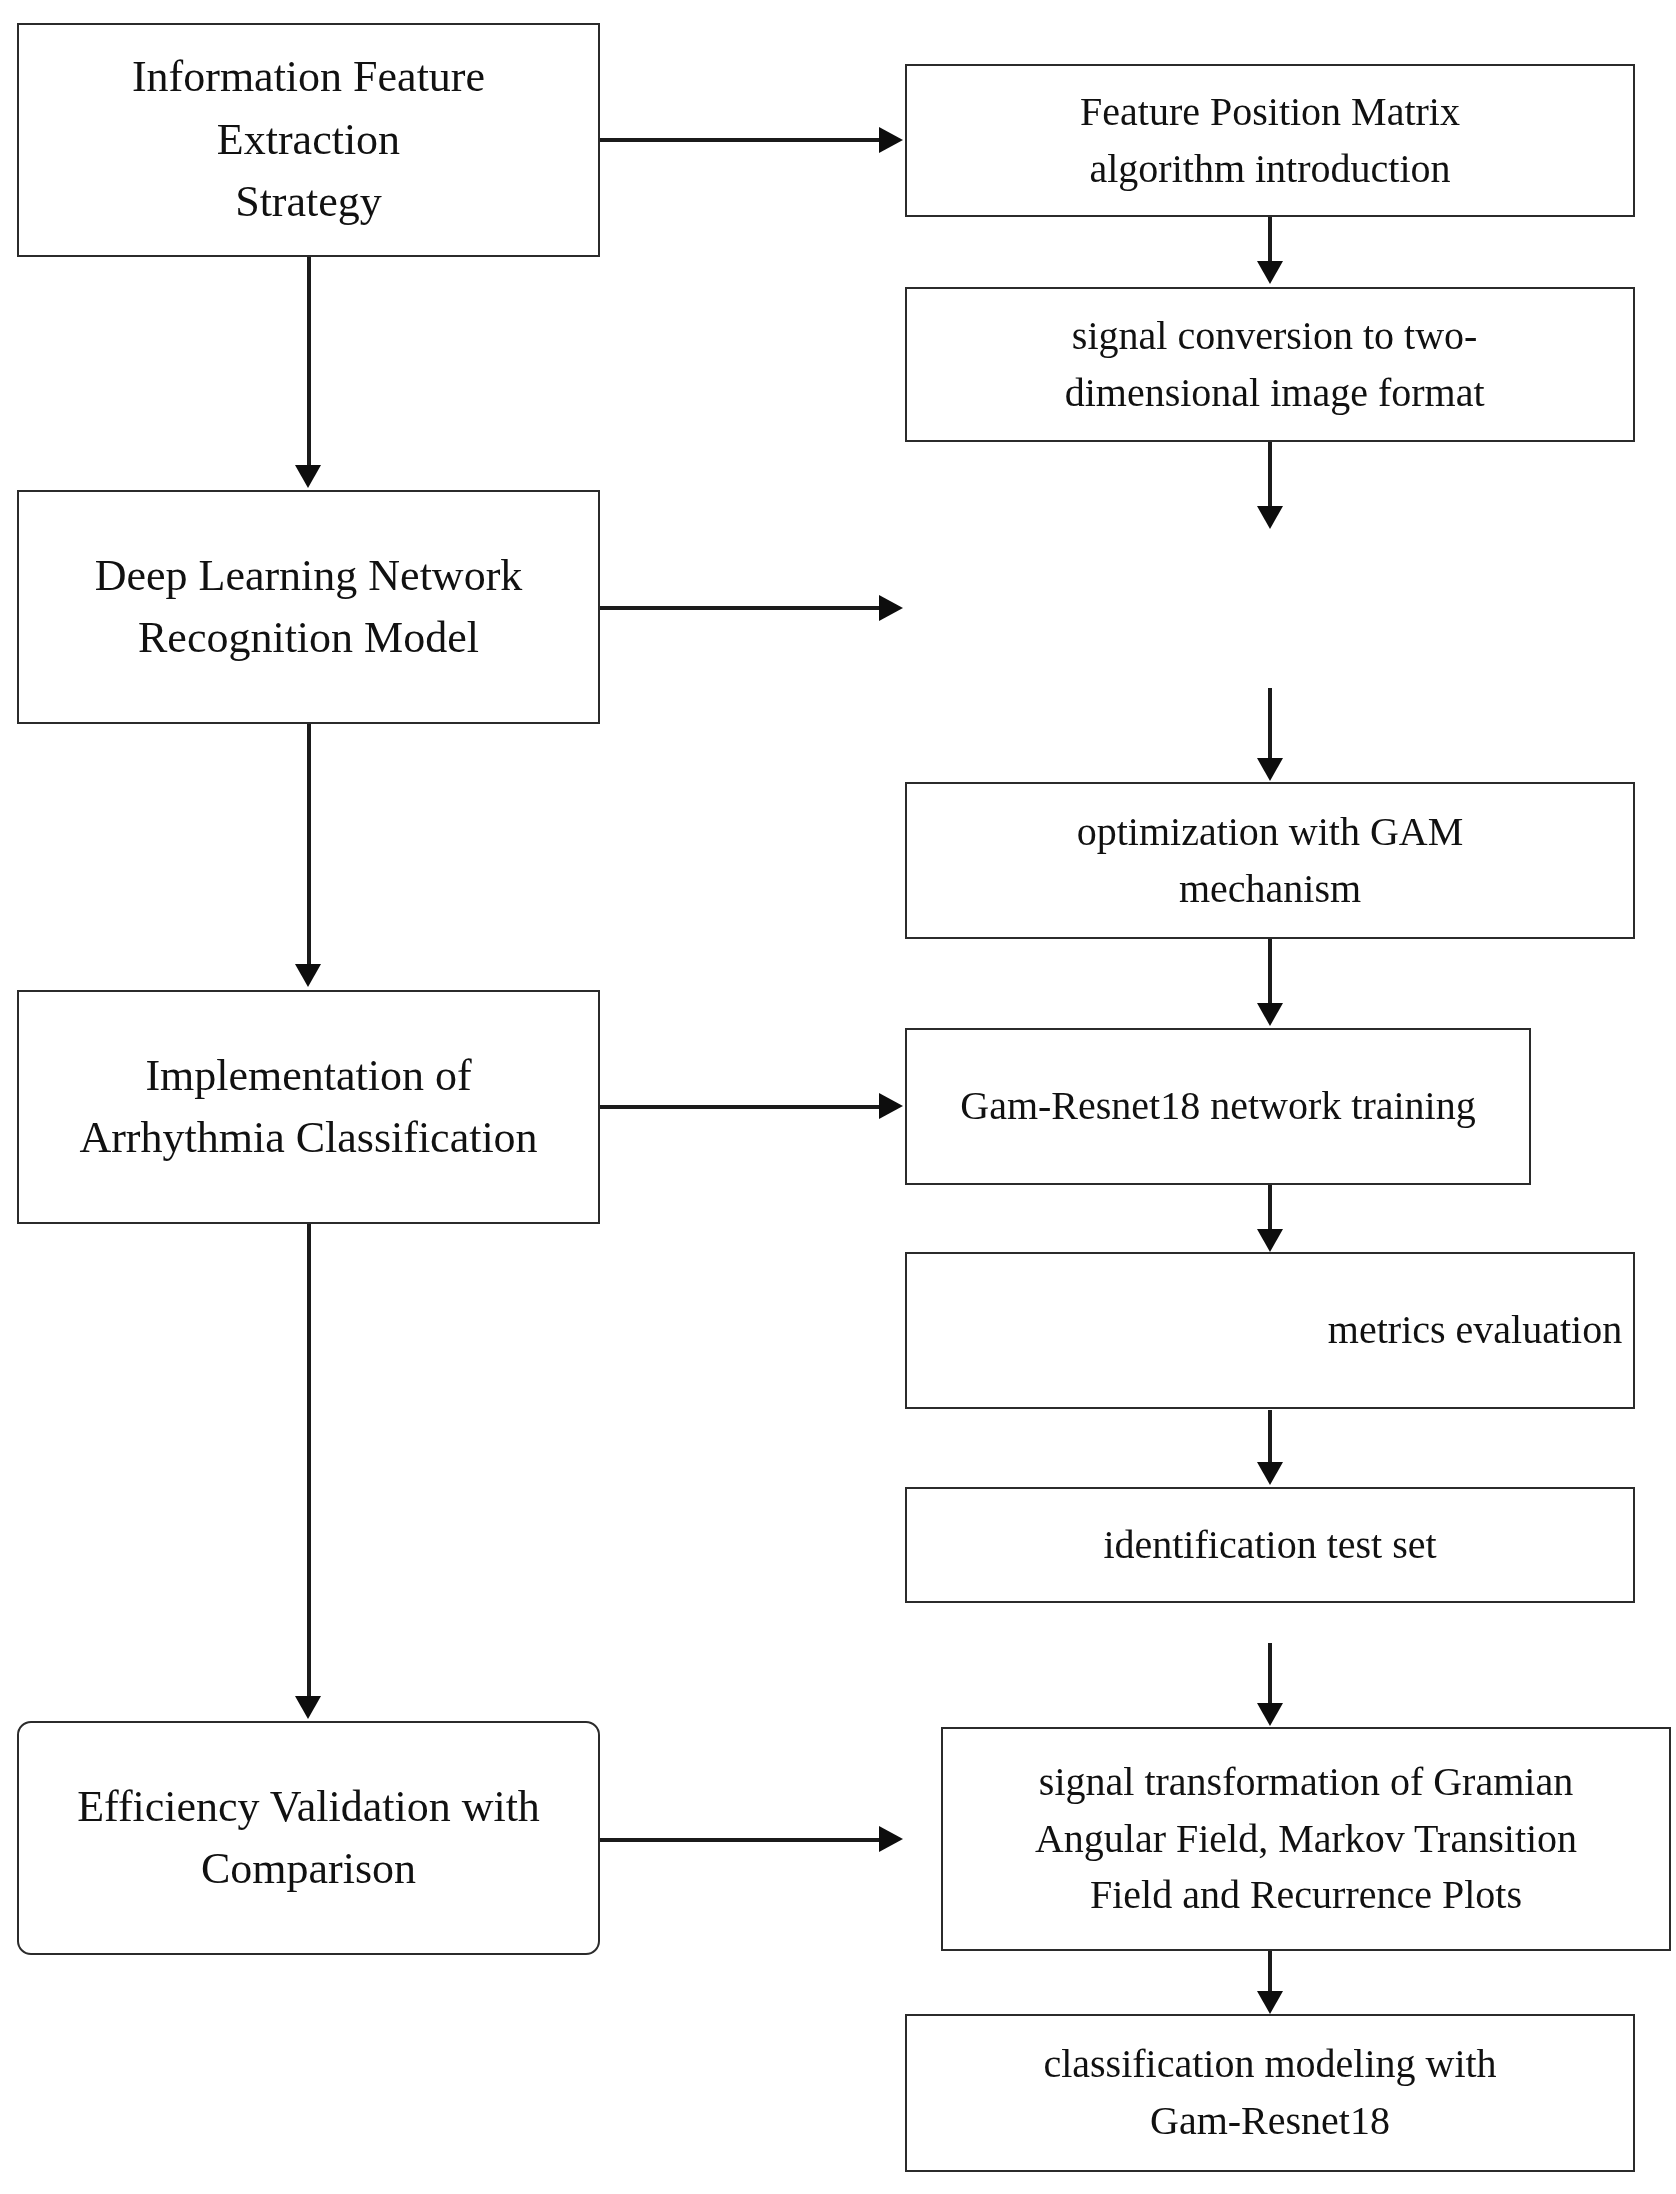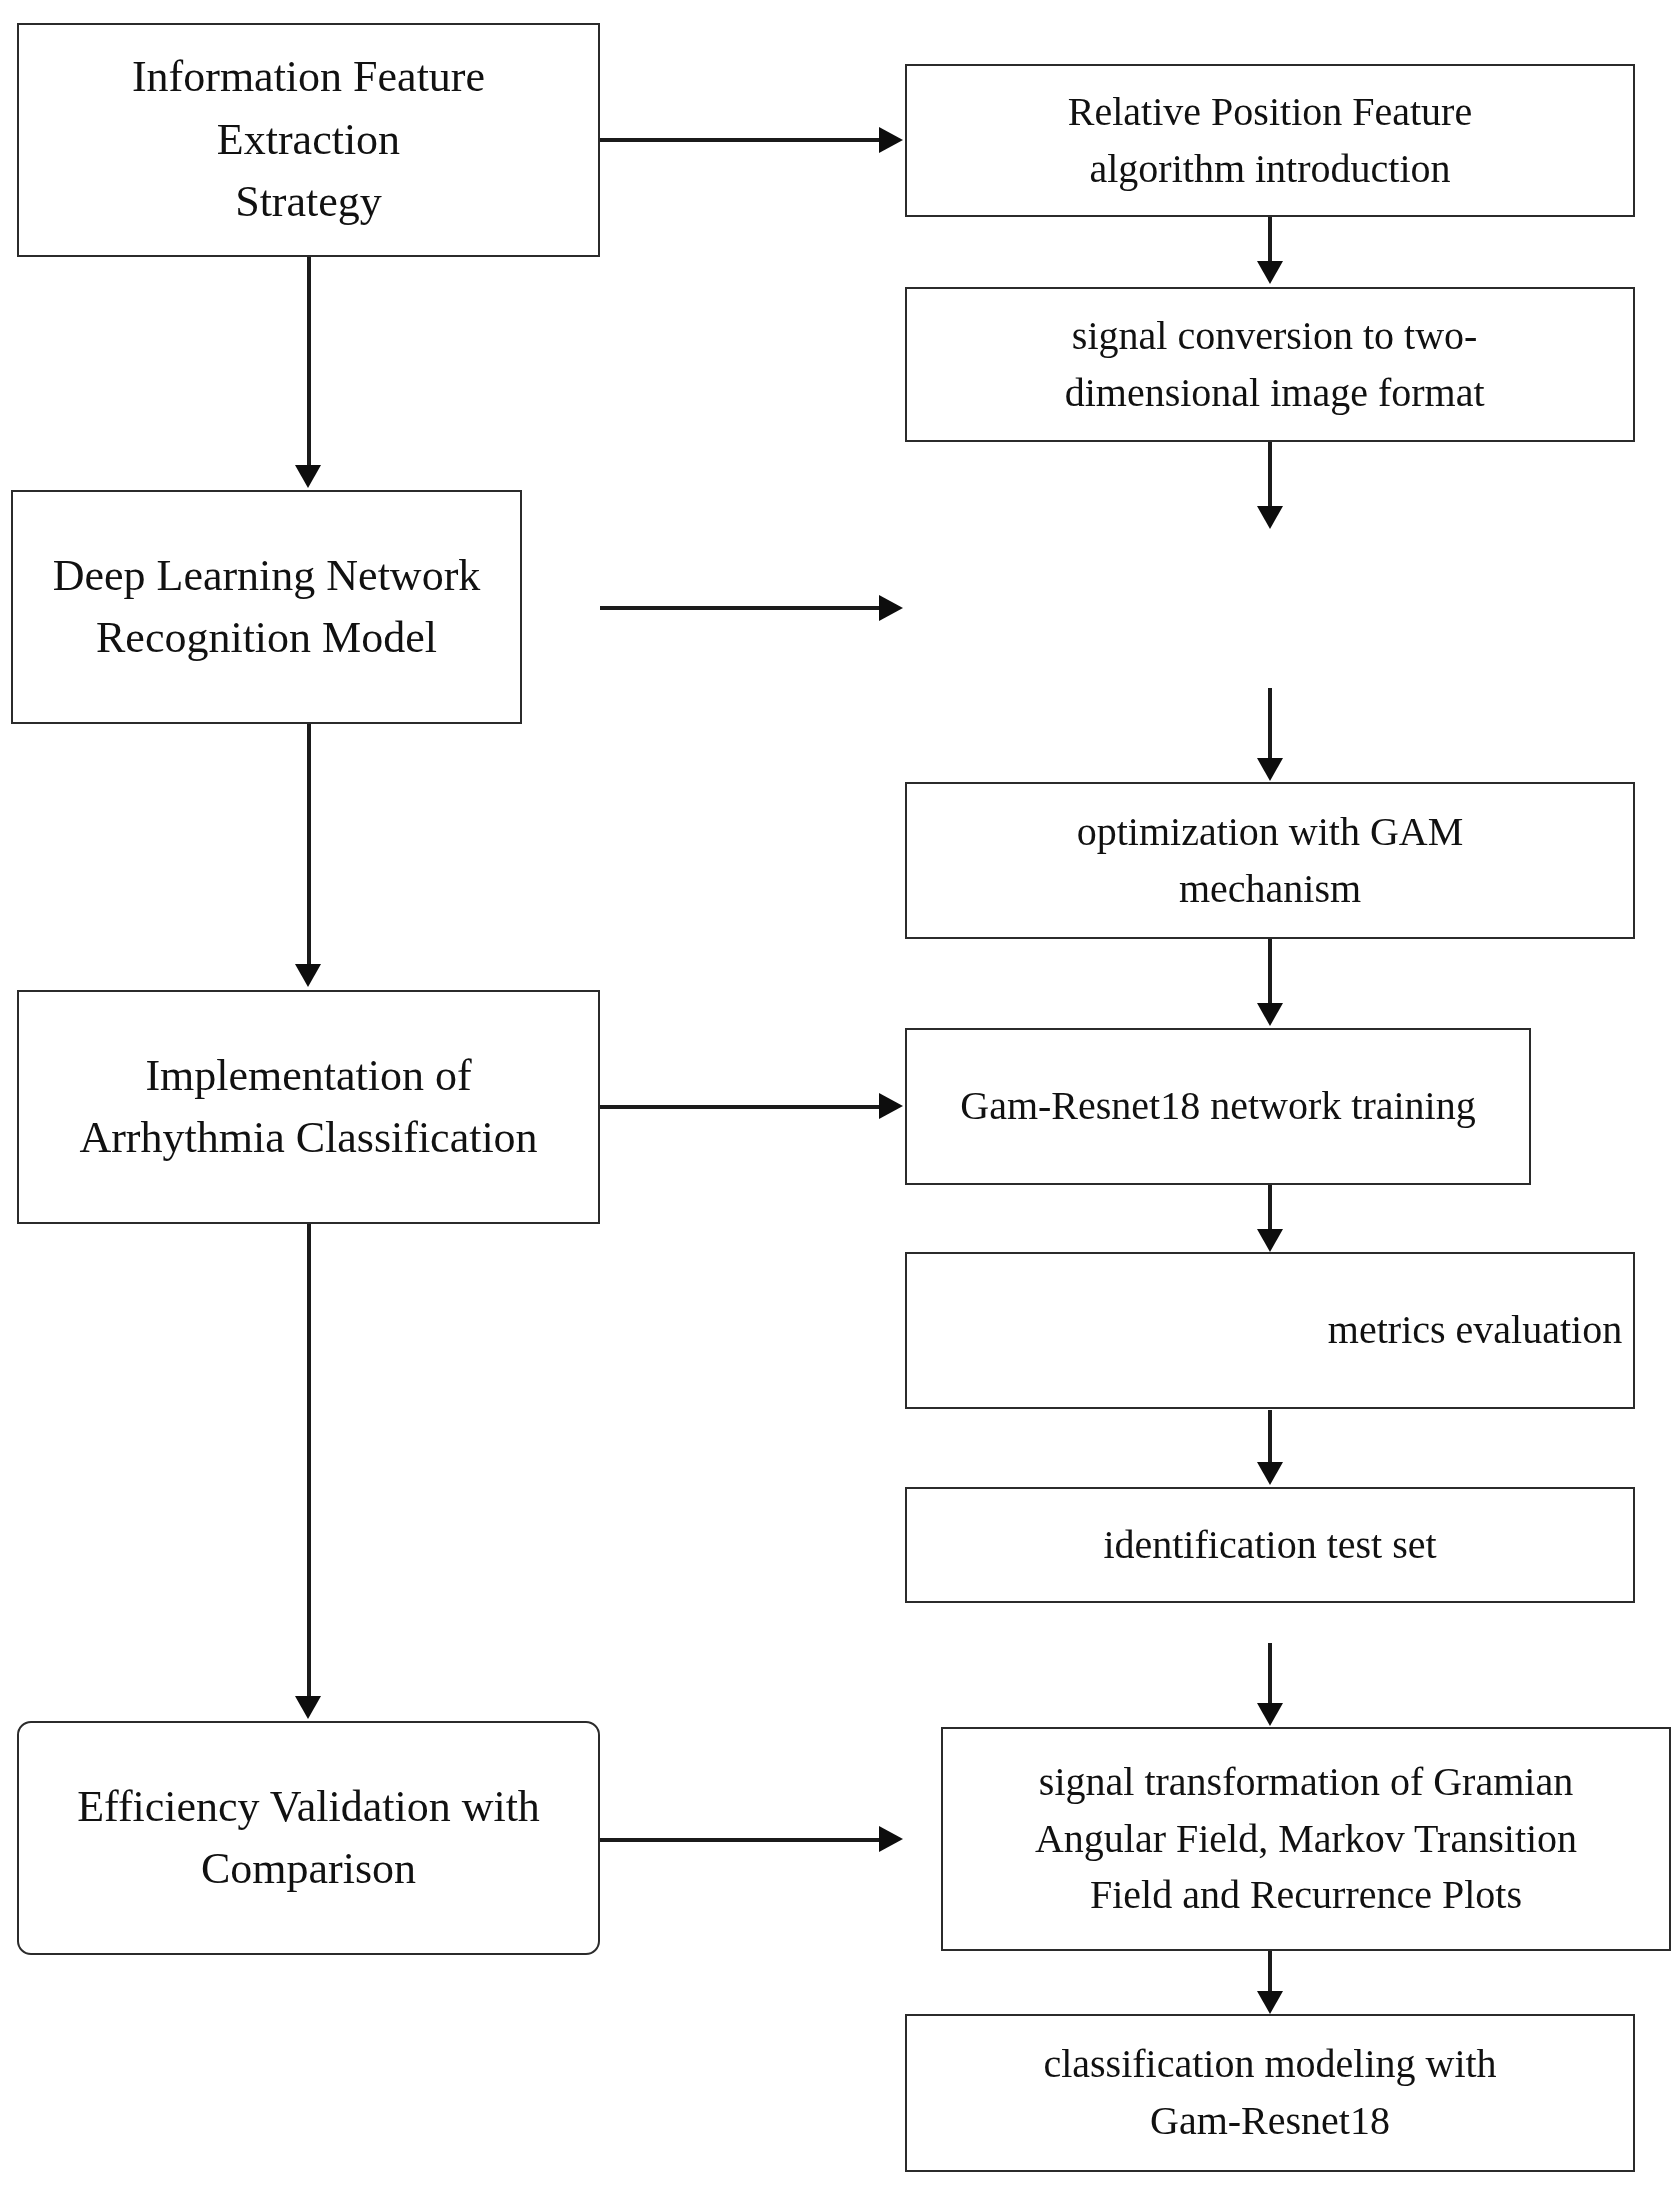--- a/index.html
+++ b/index.html
@@ -68,37 +68,37 @@
 <body>
 
 <div id="canvas">
 
   <div class="node left" style="left:17px; top:23px; width:583px; height:234px;justify-content:flex-end;">
     <span class="txt">Information Feature
 Extraction
 Strategy</span>
   </div>
 
-  <div class="node left" style="left:11px; top:490px; width:511px; height:234px;">
+  <div class="node left" style="left:17px; top:490px; width:583px; height:234px;">
     <span class="txt">Deep Learning Network
 Recognition Model</span>
   </div>
 
   <div class="node left" style="left:17px; top:990px; width:583px; height:234px;">
     <span class="txt">Implementation of
 Arrhythmia Classification</span>
   </div>
 
   <div class="node left" style="left:17px; top:1721px; width:583px; height:234px;border-radius:14px;">
     <span class="txt">Efficiency Validation with
 Comparison</span>
   </div>
 
   <div class="node right" style="left:905px; top:64px; width:730px; height:153px;">
-    <span class="txt">Relative Position Feature
+    <span class="txt">Feature Position Matrix
 algorithm introduction</span>
   </div>
 
   <div class="node right" style="left:905px; top:287px; width:730px; height:155px;padding-left:20px;">
     <span class="txt">signal conversion to two-
 dimensional image format</span>
   </div>
 
 
   <div class="node right" style="left:905px; top:782px; width:730px; height:157px;">

